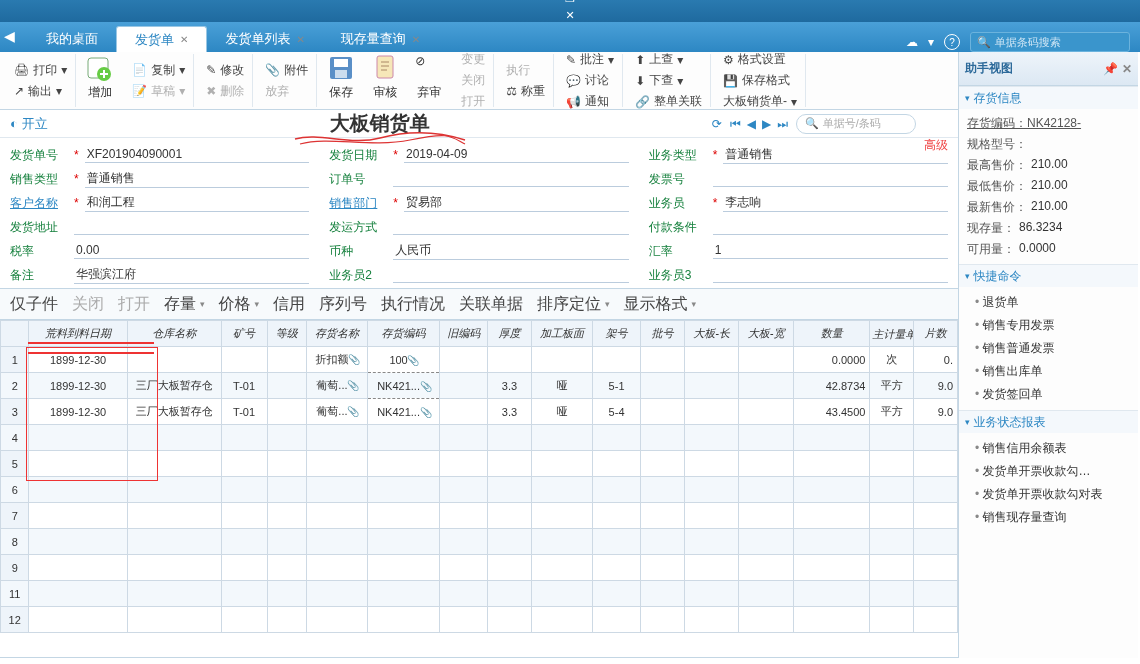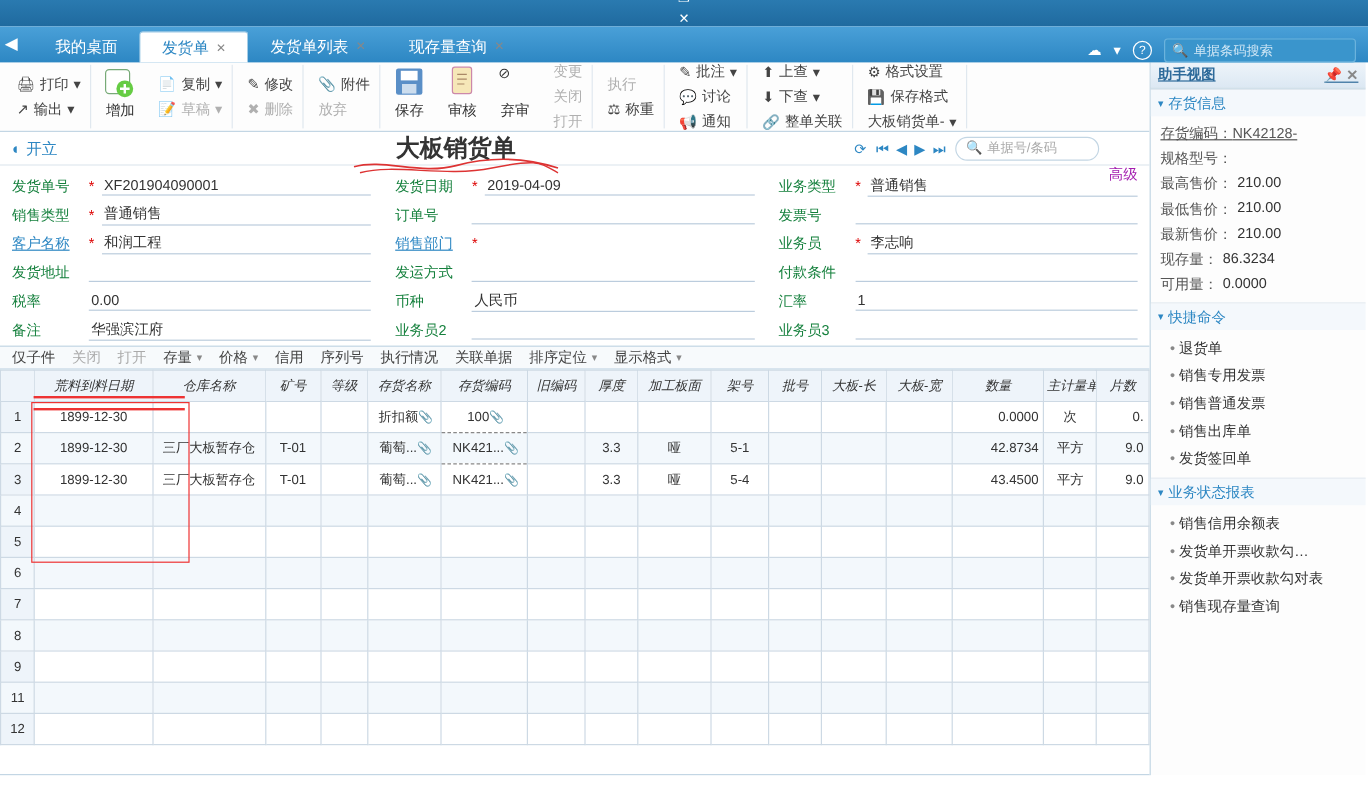--- a/index.html
+++ b/index.html
@@ -29,53 +29,53 @@
 .rbig { display: flex; flex-direction: column; align-items: center; gap: 2px; padding: 0 6px; cursor: pointer; }
 .rbig .ricon { width: 28px; height: 28px; }
 
 
 .docbar { height: 28px; display: flex; align-items: center; padding: 0 10px; gap: 8px; border-bottom: 1px solid #e0e8ef; }
 .docbar .title { flex: 1; text-align: center; font-size: 20px; font-weight: bold; color: #333; position: relative; }
 .docbar .kai { color: #2d87c3; font-size: 13px; display: flex; align-items: center; gap: 4px; }
 .docbar .nav { display: flex; gap: 6px; color: #2d87c3; font-size: 12px; }
 .docbar .nav span { cursor: pointer; }
 .docbar .docsearch { height: 20px; width: 120px; border: 1px solid #c3d6e4; border-radius: 10px; padding: 0 8px; color: #aaa; display: flex; align-items: center; gap: 4px; font-size: 11px; }
-.docbar .adv { color: #a21caf; cursor: pointer; margin-top: 43px; }
+.docbar .adv { color: #ef4444; cursor: pointer; margin-top: 43px; }
 .scribble { position: absolute; left: 50%; transform: translateX(-50%); top: 20px; pointer-events: none; }
 
 
 .formarea { padding: 6px 10px 2px 10px; display: grid; grid-template-columns: 1fr 1fr 1fr; gap: 2px 20px; font-size: 12px; }
 .frow { display: flex; align-items: center; gap: 6px; height: 22px; }
 .flabel { width: 58px; color: #15803d; white-space: nowrap; }
 .flabel.link { color: #2d87c3; text-decoration: underline; cursor: pointer; }
 .fstar { color: #d00; }
 .fval { flex: 1; border-bottom: 1px solid #bcd; padding: 0 2px; color: #333; min-height: 16px; }
 
 
-.gridbar { height: 20px; border-top: 1px solid #c3d6e4; border-bottom: 1px solid #c3d6e4; background: #f7fafc; display: flex; align-items: center; gap: 14px; padding: 0 10px; font-size: 12px; color: #444; }
+.gridbar { height: 32px; border-top: 1px solid #c3d6e4; border-bottom: 1px solid #c3d6e4; background: #f7fafc; display: flex; align-items: center; gap: 14px; padding: 0 10px; font-size: 16px; color: #444; }
 .gridbar .gitem { cursor: pointer; display: flex; align-items: center; gap: 2px; }
 .gridbar .arrow::after { content: "▾"; font-size: 9px; color: #888; margin-left: 2px; }
 
 
 .gridwrap { height: 338px; overflow: auto; border-bottom: 1px solid #c3d6e4; position: relative; }
 table.grid { border-collapse: collapse; width: 100%; table-layout: fixed; }
 table.grid th, table.grid td { border: 1px solid #cdd9e4; padding: 0 4px; height: 26px; font-size: 11px; text-align: center; background: #fff; overflow: hidden; white-space: nowrap; }
 table.grid th { background: #eef4fa; color: #333; font-weight: normal; position: sticky; top: 0; font-style: italic; }
 table.grid th.twoline { line-height: 12px; padding: 2px; }
 table.grid tr:nth-child(even) td { background: #f3f8fc; }
 table.grid td.rownum { background: #eef4fa; width: 24px; }
 table.grid td.rt { text-align: right; padding-right: 4px; }
 .clip { display: inline-block; width: 10px; color: #888; font-size: 10px; }
 .redbox1 { position: absolute; border: 1px solid #e33; pointer-events: none; }
 
 
 .main { display: flex; }
 .leftmain { width: 958px; display: flex; flex-direction: column; }
 .rightpanel { width: 180px; border-left: 1px solid #c3d6e4; background: #fdfdfd; display: flex; flex-direction: column; font-size: 12px; }
-.rphead { height: 22px; background: linear-gradient(#eef4fa,#dce8f3); border-bottom: 1px solid #c3d6e4; display: flex; align-items: center; padding: 0 6px; color: #2d6a9a; font-weight: bold; text-decoration: underline; }
+.rphead { height: 34px; background: linear-gradient(#eef4fa,#dce8f3); border-bottom: 1px solid #c3d6e4; display: flex; align-items: center; padding: 0 6px; color: #2d6a9a; font-weight: bold; }
 .rphead .pin { margin-left: auto; color: #888; cursor: pointer; }
 .rpsection { border-top: 1px solid #e0e8ef; }
 .rpsectionhead { height: 22px; display: flex; align-items: center; gap: 4px; padding: 0 6px; color: #2d87c3; cursor: pointer; background: #f4f8fc; }
 .rpsectionhead::before { content: "▾"; font-size: 9px; color: #2d87c3; }
 .rpbody { padding: 4px 8px; }
 .rpbody .kv { display: flex; gap: 4px; padding: 2px 0; color: #333; }
 .rpbody .kv .k { color: #555; }
 .rpbody .link { color: #2d87c3; text-decoration: underline; cursor: pointer; }
 .rpbody ul { list-style: none; padding-left: 8px; }
 .rpbody li { padding: 3px 0; color: #333; cursor: pointer; }
@@ -300,20 +300,21 @@
         </div>
 
   <div class="frow">
           <span class="flabel link">客户名称</span>
           <span class="fstar">*</span>
           <span class="fval">和润工程</span>
         </div>
   <div class="frow">
           <span class="flabel link">销售部门</span>
           <span class="fstar">*</span>
+          <span class="fval">贸易部</span>
         </div>
   <div class="frow">
           <span class="flabel">业务员</span>
           <span class="fstar">*</span>
           <span class="fval">李志响</span>
         </div>
 
   <div class="frow">
           <span class="flabel">发货地址</span>
           <span class="fval"></span>

